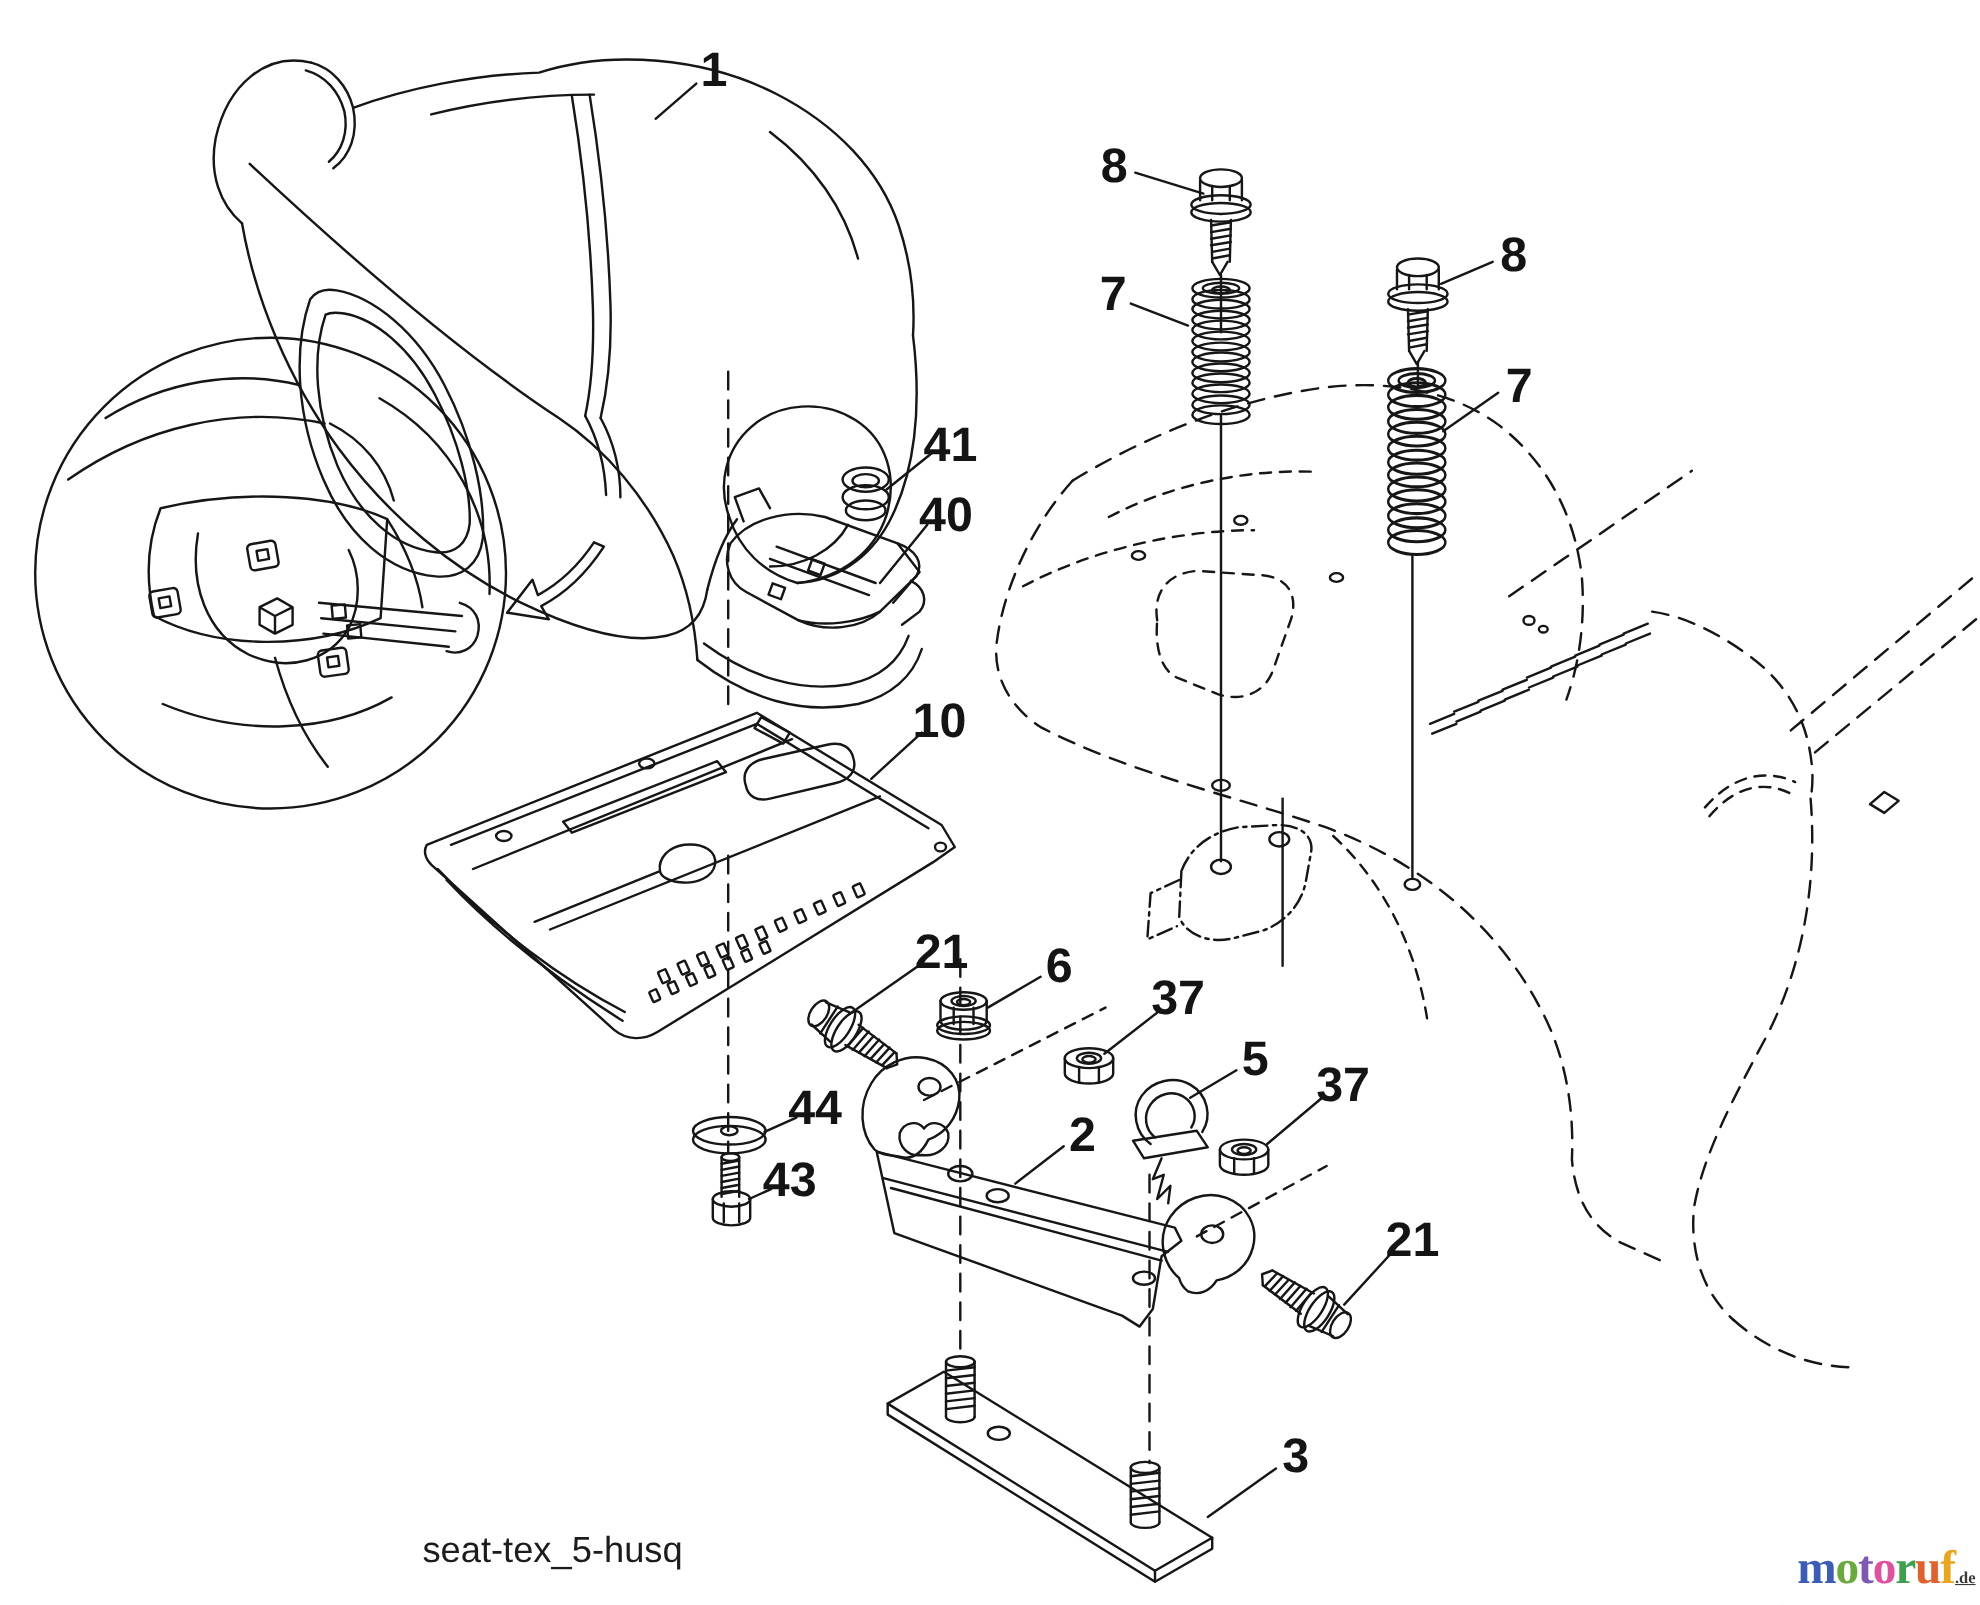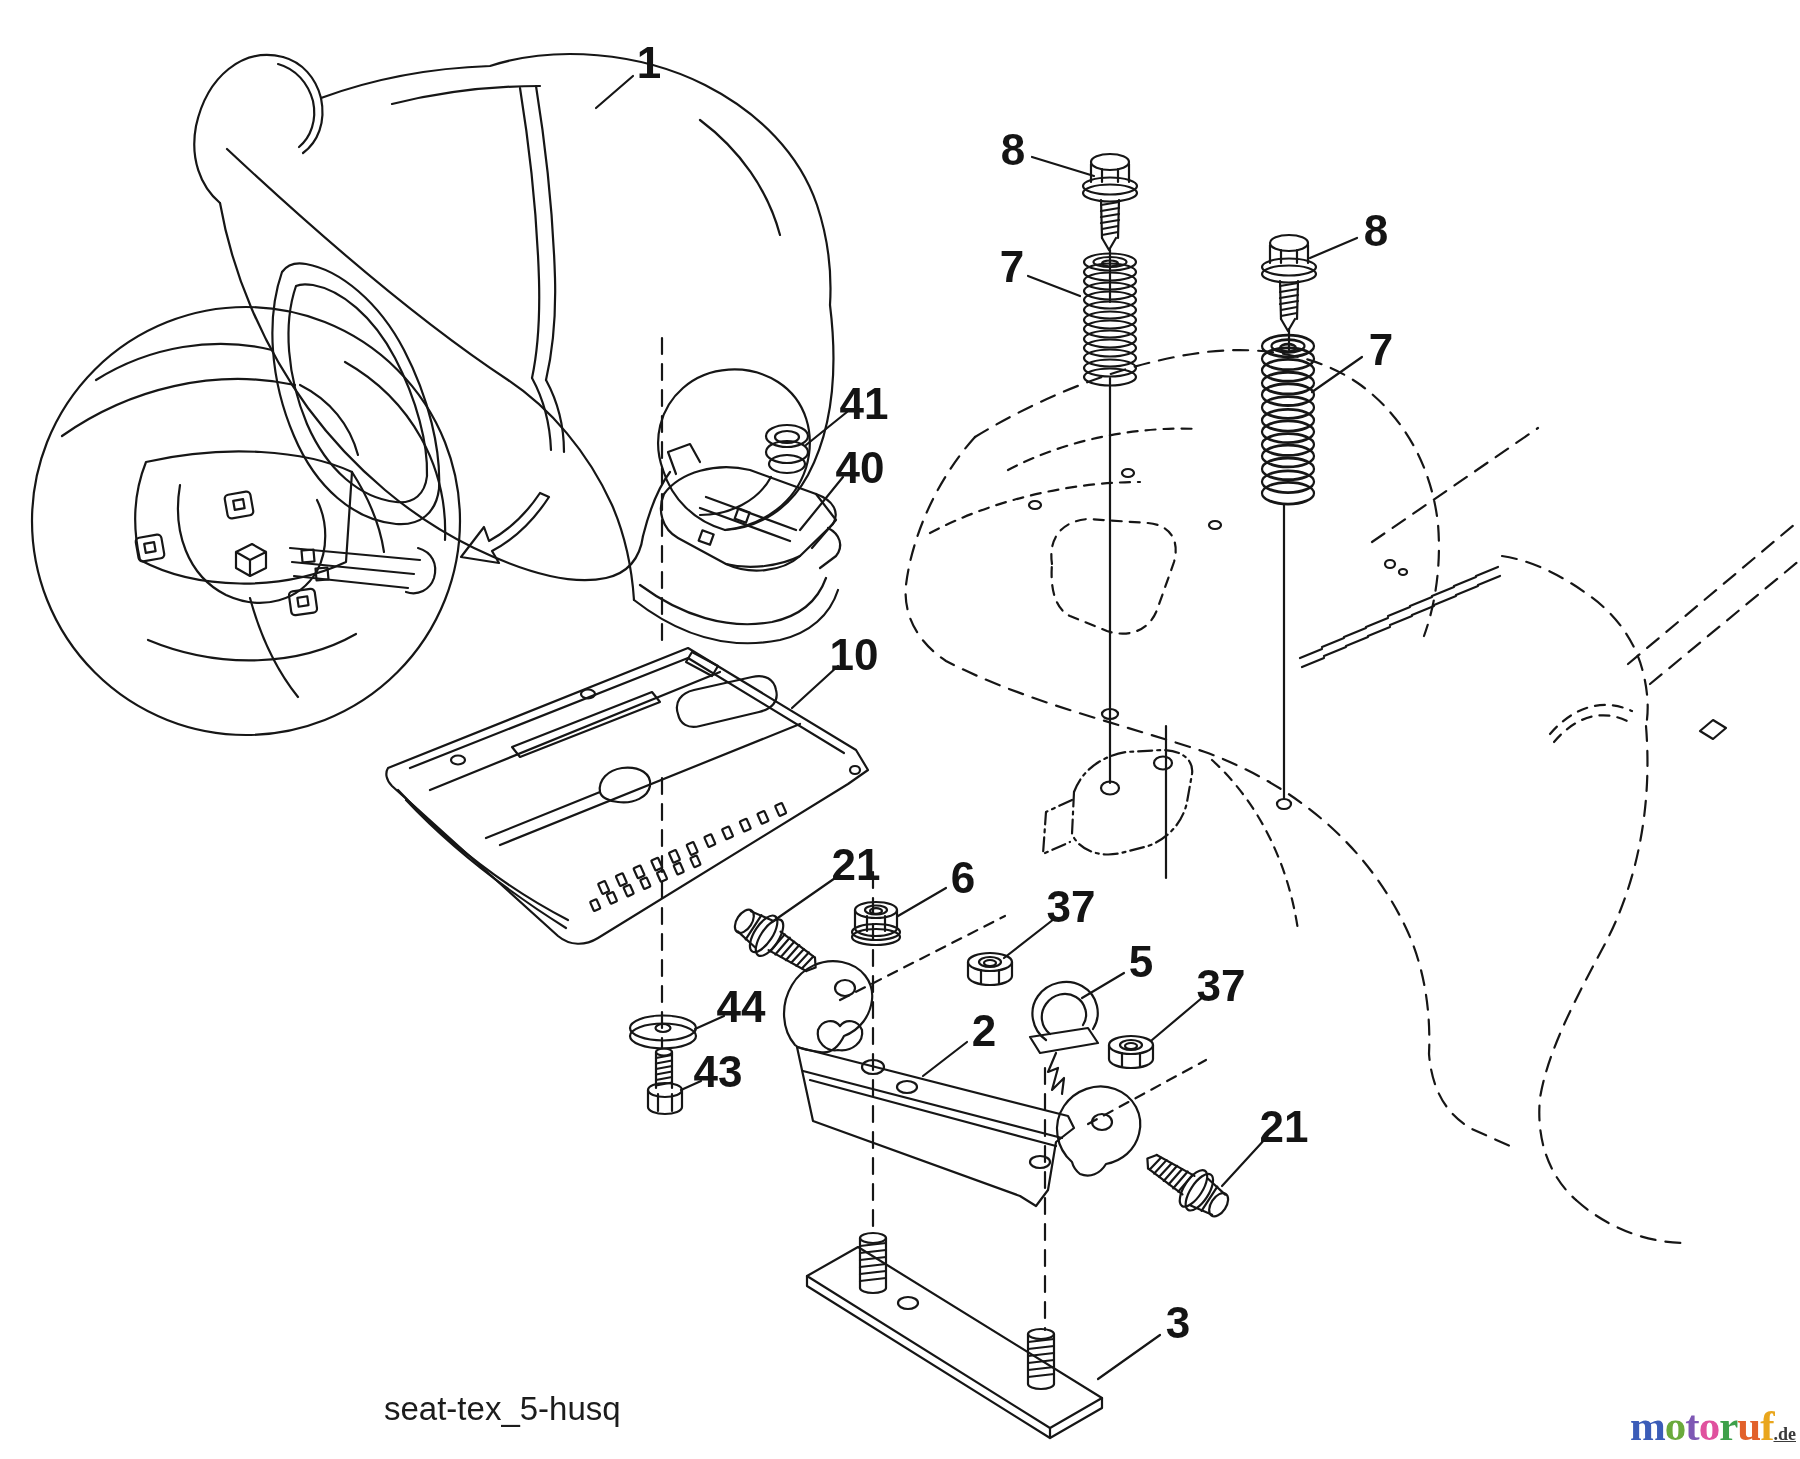--- a/index.html
+++ b/index.html
@@ -18,21 +18,21 @@
   .bigring{stroke-width:7;}
   .d1{stroke-dasharray:15 10;}
   .d2{stroke-dasharray:10 8;}
   .d3{stroke-dasharray:16 10;}
   .dd{stroke-dasharray:14 5 3 5;}
   .callout{font:bold 44px "Liberation Sans",sans-serif;fill:#141414;}
   .code{font:33px "Liberation Sans",sans-serif;fill:#1c1c1c;}
   .leader{stroke:#161616;stroke-width:2;}
   .logo{position:absolute;left:1596px;top:1402px;width:200px;text-align:right;
         font-family:"Liberation Serif",serif;font-weight:bold;font-size:43px;line-height:1.1;letter-spacing:-1px;white-space:nowrap;}
-  .logo .suffix{font-size:18px;letter-spacing:0;text-decoration:underline;}
+  .logo .suffix{font-size:15px;letter-spacing:0;text-decoration:underline;}
 </style>
 </head>
 <body>
 
 <div class="stage" style="background: rgb(255, 255, 255);">
 <svg id="diagram" width="1800" height="1459" viewBox="0 0 1800 1459">
   <defs>
     <g id="coil">
       <ellipse cx="0" cy="115" rx="26" ry="8.5" class="wf"></ellipse>
       <ellipse cx="0" cy="106" rx="26" ry="8.5" class="wf"></ellipse>

